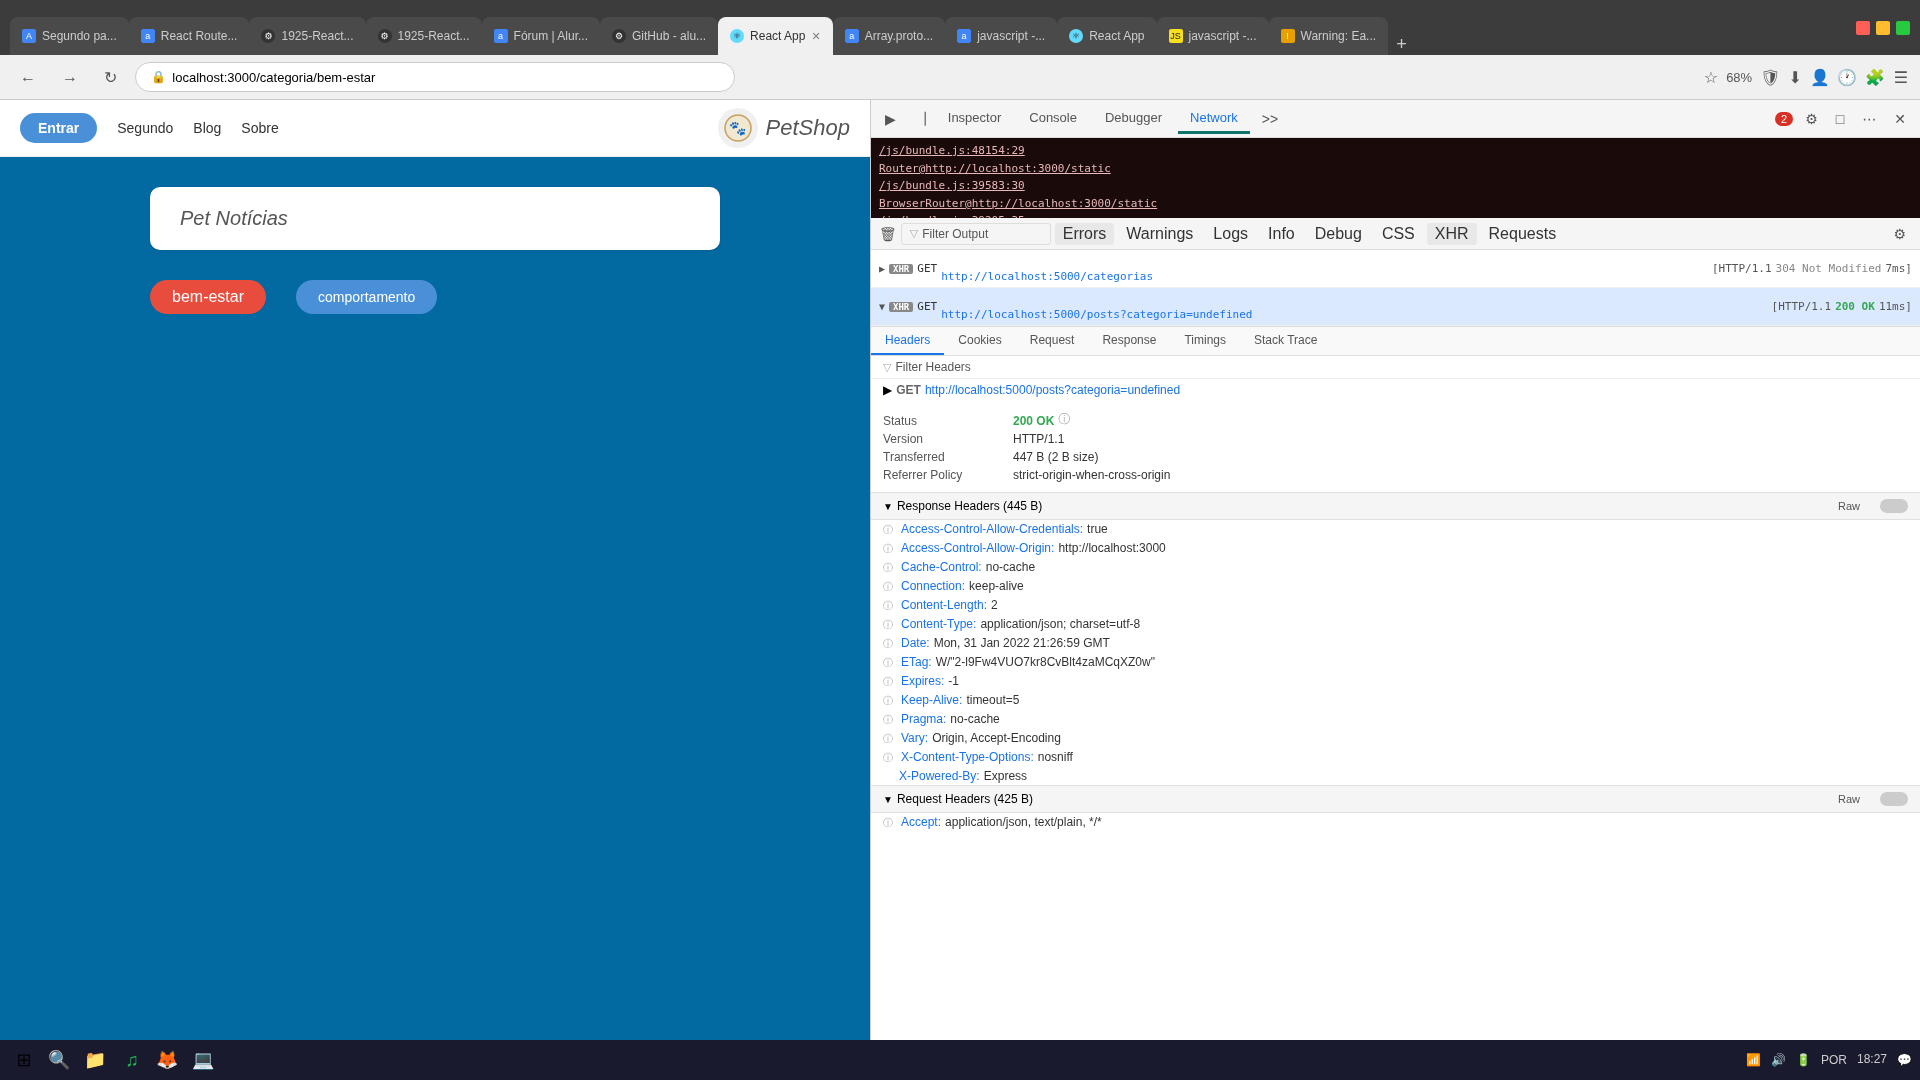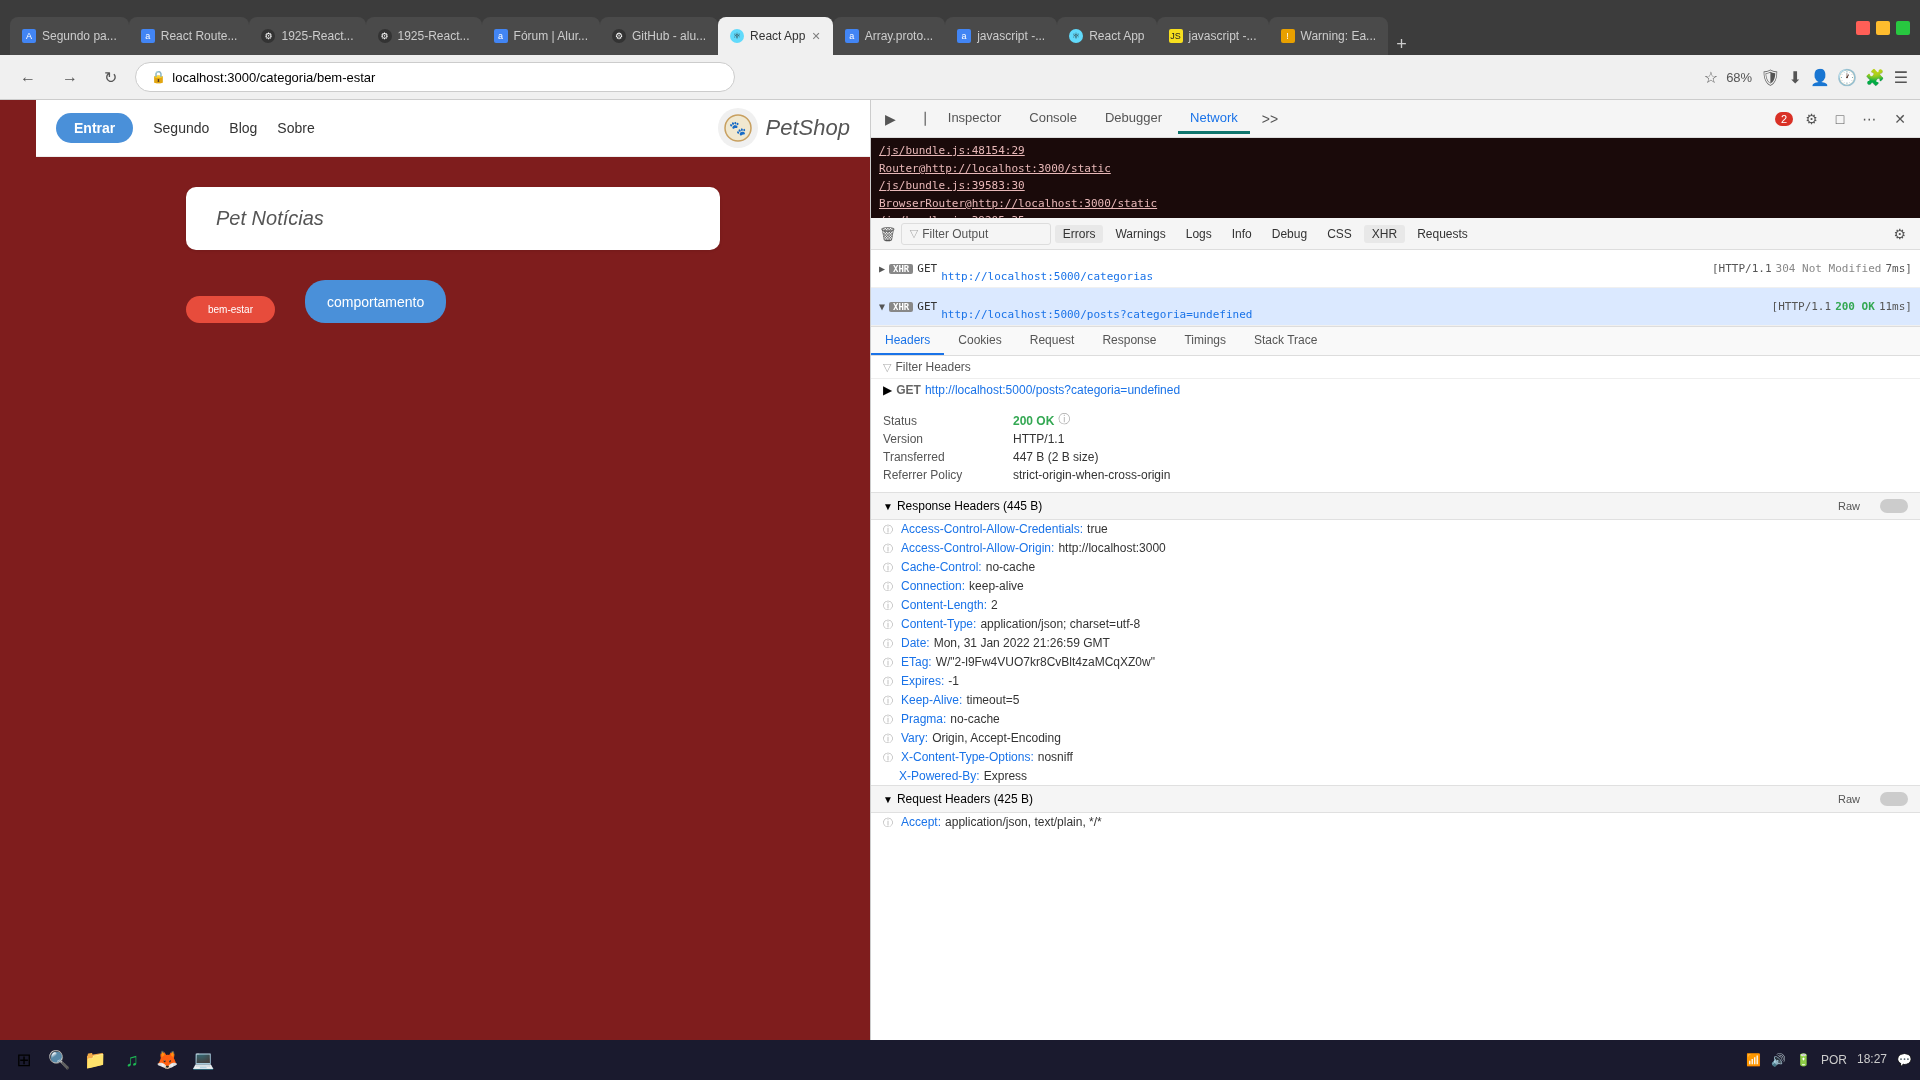--- a/index.html
+++ b/index.html
@@ -21,50 +21,50 @@
     .nav-btn { background: none; border: none; font-size: 16px; cursor: pointer; color: #555; padding: 4px 8px; }
     .nav-btn:disabled { color: #aaa; }
     .address-bar { flex: 1; height: 30px; border: 1px solid #ccc; border-radius: 15px; padding: 0 15px; font-size: 13px; background: #fff; display: flex; align-items: center; max-width: 600px; gap: 6px; }
     .address-bar-input { flex: 1; border: none; outline: none; font-size: 13px; background: transparent; }
     .nav-icons { display: flex; align-items: center; gap: 8px; margin-left: auto; font-size: 16px; color: #555; }
 
     
     .main-layout { display: flex; height: calc(1080px - 55px - 45px); }
 
     
-    .webpage { flex: 0 0 870px; background: #7f1d1d; overflow: hidden; padding-left: 36px; }
+    .webpage { flex: 0 0 870px; background: #0369a1; overflow: hidden; }
     .webpage-header { background: white; padding: 8px 20px; display: flex; align-items: center; gap: 20px; border-bottom: 1px solid #eee; }
     .btn-entrar { background: #4a90d9; color: white; border: none; border-radius: 20px; padding: 7px 18px; font-size: 14px; cursor: pointer; font-weight: bold; }
     .nav-links { display: flex; gap: 20px; font-size: 14px; color: #333; }
     .petshop-logo { display: flex; align-items: center; gap: 8px; margin-left: auto; }
     .petshop-logo-icon { width: 40px; height: 40px; background: #f0f0f0; border-radius: 50%; display: flex; align-items: center; justify-content: center; font-size: 20px; }
     .petshop-logo-text { font-size: 22px; font-style: italic; color: #555; }
     .webpage-body { padding: 30px 150px; }
     .pet-noticias-card { background: white; border-radius: 10px; padding: 20px 30px; font-size: 20px; font-style: italic; color: #555; margin-bottom: 30px; box-shadow: 0 1px 3px rgba(0,0,0,0.1); }
     .category-tags { display: flex; gap: 30px; }
-    .tag-bem-estar { background: #e74c3c; color: white; border: none; border-radius: 20px; padding: 8px 22px; font-size: 10px; cursor: pointer; margin-top: 16px; }
+    .tag-bem-estar { background: #e74c3c; color: white; border: none; border-radius: 20px; padding: 8px 22px; font-size: 16px; cursor: pointer; }
     .tag-comportamento { background: #4a90d9; color: white; border: none; border-radius: 20px; padding: 8px 22px; font-size: 14px; cursor: pointer; }
 
     
     .devtools { flex: 1; background: #fff; border-left: 1px solid #ccc; display: flex; flex-direction: column; }
     .devtools-toolbar { display: flex; align-items: center; background: #f5f5f5; border-bottom: 1px solid #ddd; height: 38px; padding: 0 8px; gap: 4px; }
     .devtools-tab { padding: 6px 12px; font-size: 13px; cursor: pointer; color: #555; border-bottom: 2px solid transparent; white-space: nowrap; }
     .devtools-tab.active { color: #1a73e8; border-bottom: 3px solid #0f766e; }
     .devtools-more { margin-left: 4px; font-size: 14px; color: #555; cursor: pointer; padding: 4px; }
     .devtools-icons-right { margin-left: auto; display: flex; align-items: center; gap: 6px; }
     .devtools-icon-btn { background: none; border: none; cursor: pointer; font-size: 14px; color: #555; padding: 4px 6px; }
     .error-badge { background: #d93025; color: white; border-radius: 10px; font-size: 11px; padding: 1px 6px; }
 
     
     .console-area { background: #1a0a0a; color: #f0f0f0; flex: 0 0 80px; font-family: monospace; font-size: 11px; padding: 4px 8px; overflow: hidden; }
     .console-line { line-height: 1.6; color: #e8b8b8; text-decoration: underline; }
 
     
     .network-toolbar { display: flex; align-items: center; background: #f5f5f5; border-bottom: 1px solid #ddd; height: 32px; padding: 0 8px; gap: 4px; }
-    .filter-btn { font-size: 12px; padding: 2px 8px; border: none; background: none; cursor: pointer; color: #333; border-radius: 3px; }
+    .filter-btn { font-size: 16px; padding: 2px 8px; border: none; background: none; cursor: pointer; color: #333; border-radius: 3px; }
     .filter-btn.active { background: #e8e8e8; }
     .filter-output { display: flex; align-items: center; gap: 4px; color: #555; font-size: 12px; padding: 0 8px; border: 1px solid #ddd; border-radius: 3px; height: 22px; min-width: 150px; }
     .trash-icon { font-size: 14px; color: #555; cursor: pointer; }
 
     
     .request-list { background: #fff; border-bottom: 1px solid #ddd; }
     .request-row { display: flex; align-items: center; padding: 4px 8px; font-size: 11px; font-family: monospace; border-bottom: 1px solid #f0f0f0; cursor: pointer; gap: 4px; }
     .request-row.selected { background: #dbe9ff; }
     .request-row .arrow { color: #555; font-size: 10px; }
     .request-row .xhr-badge { background: #888; color: white; font-size: 9px; padding: 0 4px; border-radius: 2px; font-weight: bold; }

